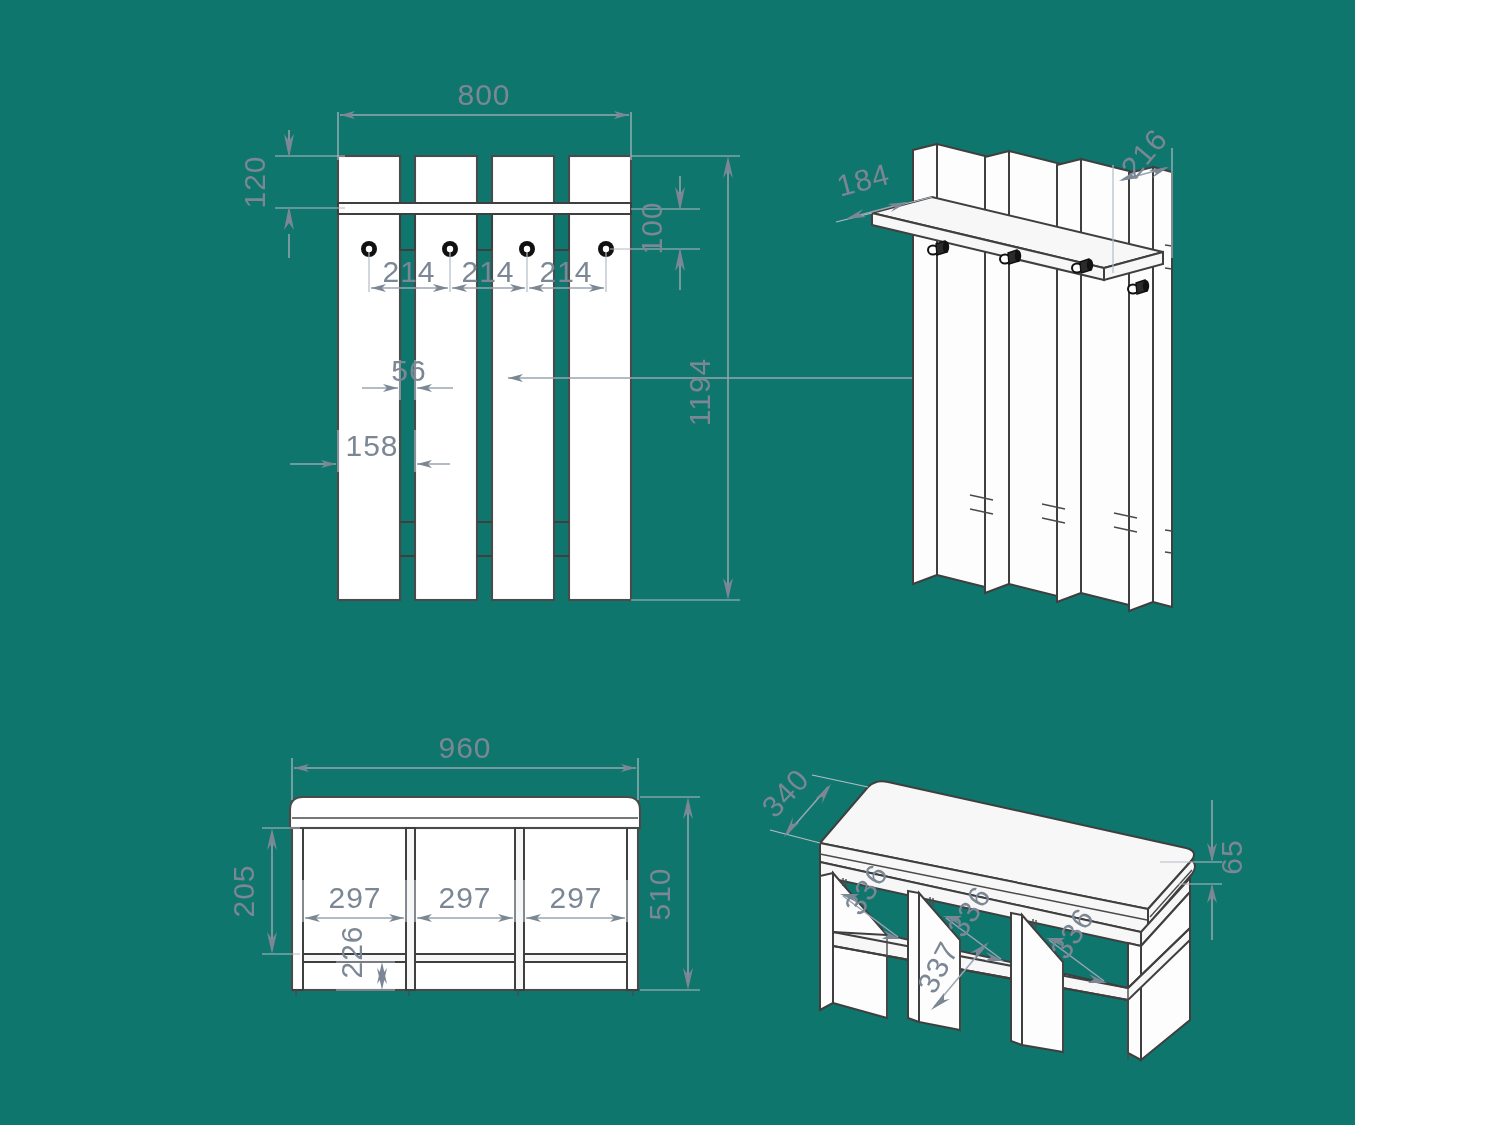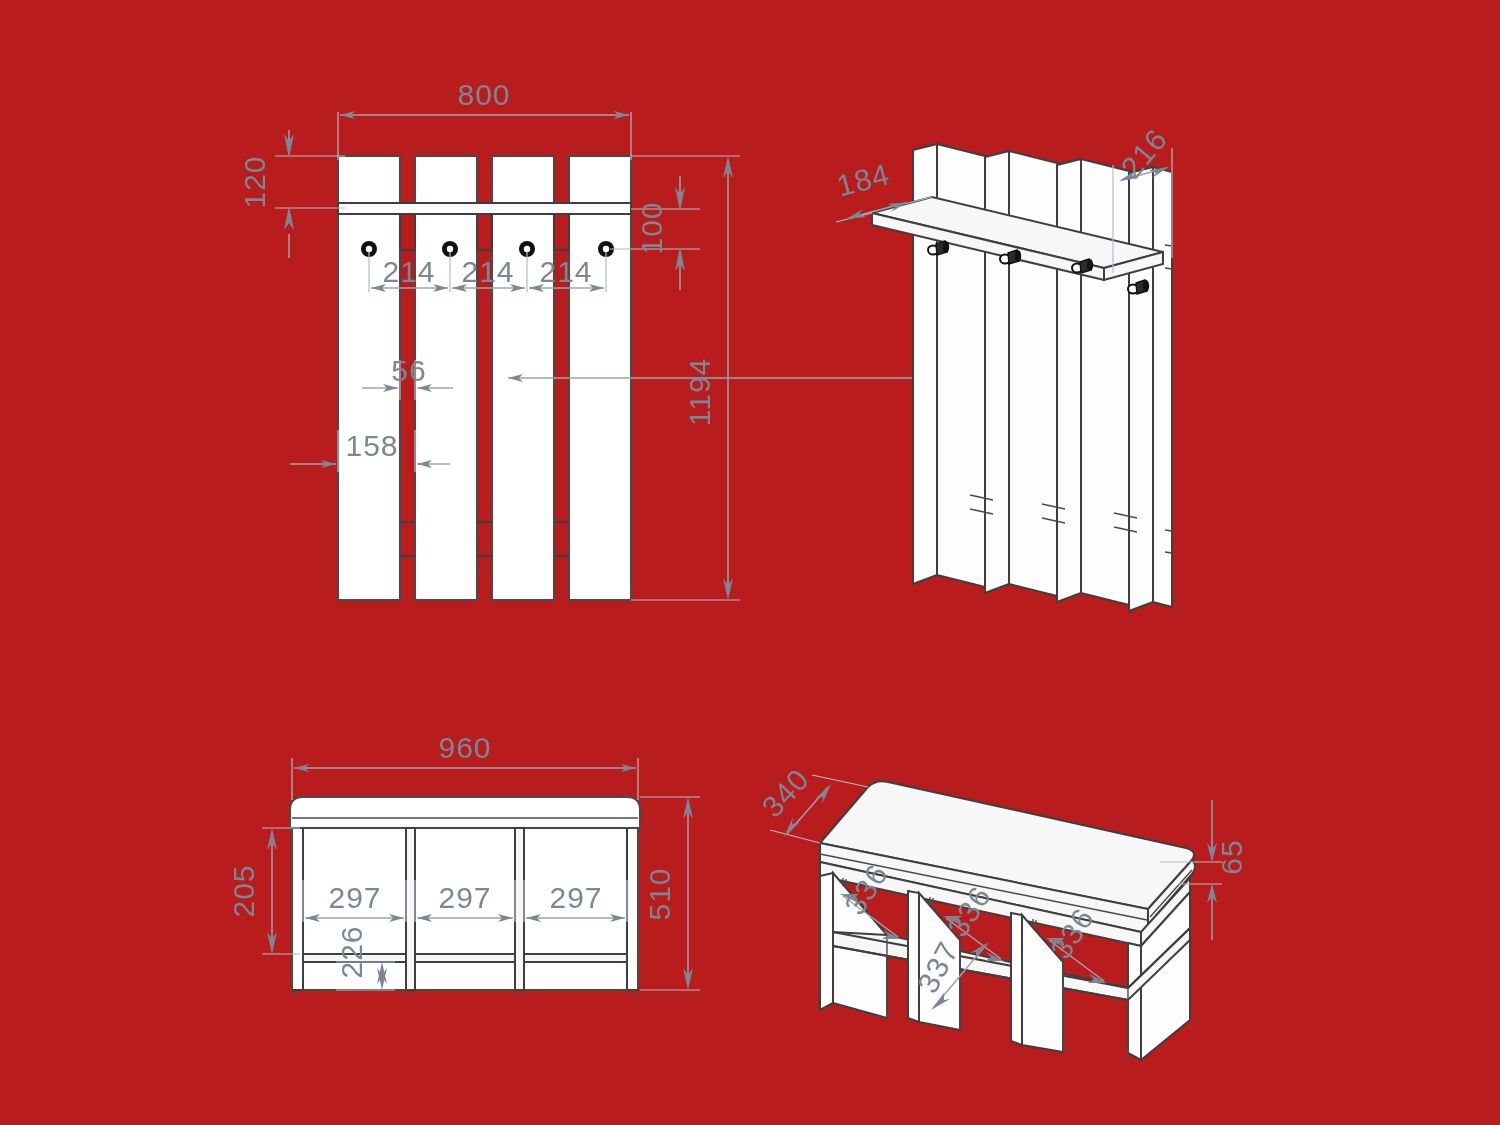--- a/index.html
+++ b/index.html
@@ -1,17 +1,17 @@
 <!DOCTYPE html>
 <html><head>
 <meta charset="utf-8">
 <style>
   html,body{margin:0;padding:0;background:#ffffff;}
   body{width:1500px;height:1125px;font-family:"Liberation Sans",sans-serif;overflow:hidden;}
-  #stage{position:relative;width:1500px;height:1125px;background:#b91c1c;}
+  #stage{position:relative;width:1355px;height:1125px;background:#0f766e;}
   svg{display:block;}
   .dimtext{font-family:"Liberation Sans",sans-serif;fill:#7b8794;font-size:30px;letter-spacing:1px;}
   .outline{fill:#ffffff;stroke:#4a4a4a;stroke-width:2.1;stroke-linejoin:miter;}
   .face{fill:#fdfdfd;stroke:#3f3f3f;stroke-width:2.0;}
   .face2{fill:#f7f7f7;stroke:#3f3f3f;stroke-width:2.0;}
   .edge{stroke:#3f3f3f;stroke-width:2.0;fill:none;}
   .edge-thin{stroke:#4a4a4a;stroke-width:1.4;fill:none;}
   .dimline{stroke:#9aa5b1;stroke-width:1.5;fill:none;}
   .extline{stroke:#b3bcc5;stroke-width:1.2;fill:none;}
   .arrow{fill:#7b8794;}

